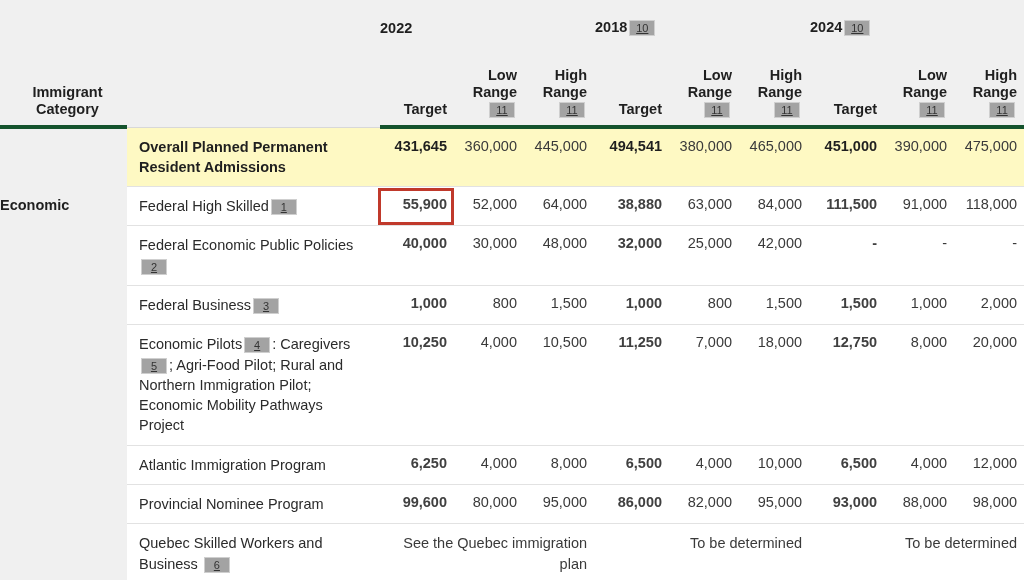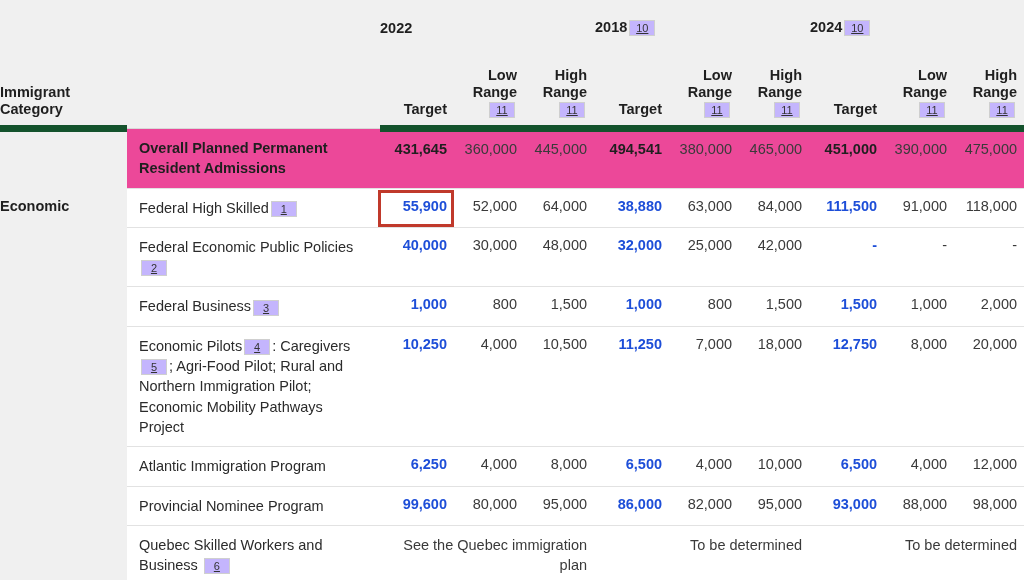--- a/index.html
+++ b/index.html
@@ -47,40 +47,40 @@
   }
   .yr-row th.yr-blank { padding: 0; }
 
   .sub-row th {
     height: 76px;
     vertical-align: bottom;
     padding: 0 8px 7px 0;
     text-align: right;
     font-size: 14.5px;
     line-height: 1.18;
-    border-bottom: 7px solid #14532d;
+    border-bottom: 4px solid #14532d;
   }
   .sub-row th.hdr-immigrant {
-    text-align: left;
-    padding-left: 0px;
+    text-align: center;
+    padding-left: 16px;
     padding-right: 8px;
     vertical-align: bottom;
   }
   .sub-row th.hdr-blankcat { border-bottom: 1px solid #d8d8d8; }
 
   .rangehdr { display: block; }
   .rangehdr .rl { display: block; }
 
   
   .fn {
     display: inline-block;
     min-width: 16px;
     padding: 0 4px 0 4px;
     margin: 0 2px;
-    background: #c4b5fd;
+    background: #a3a3a3;
     border: 1px solid #cfcfcf;
     font-size: 11px;
     font-weight: normal;
     line-height: 14px;
     text-align: center;
     color: #333;
     text-decoration: underline;
     vertical-align: middle;
     cursor: pointer;
   }
@@ -96,38 +96,38 @@
     color: #3a3a3a;
     background: #ffffff;
   }
   tbody td.cat {
     text-align: left;
     padding-left: 12px;
     padding-right: 10px;
     line-height: 1.4;
     color: #2b2b2b;
   }
-  tbody td.target { font-weight: bold; color: #1d4ed8; }
+  tbody td.target { font-weight: bold; color: #404040; }
 
   
   td.groupcell {
     background: #f0f0f0;
     border-bottom: none;
     border-right: none;
     text-align: left;
     vertical-align: top;
     font-weight: bold;
     color: #1f1f1f;
     padding: 10px 8px 0 0;
     font-size: 14.5px;
   }
   td.groupcell.blank { background: #f0f0f0; }
 
   
-  tr.summary td { background: #ec4899; font-weight: bold; color: #1f1f1f; }
+  tr.summary td { background: #fef9c3; font-weight: bold; color: #1f1f1f; }
   tr.summary td.cat { font-weight: bold; }
 
   tr.summary td.rangeval { font-weight: normal; color: #3a3a3a; }
 
   
   td.note {
     text-align: right;
     font-style: normal;
     color: #3a3a3a;
     line-height: 1.4;

